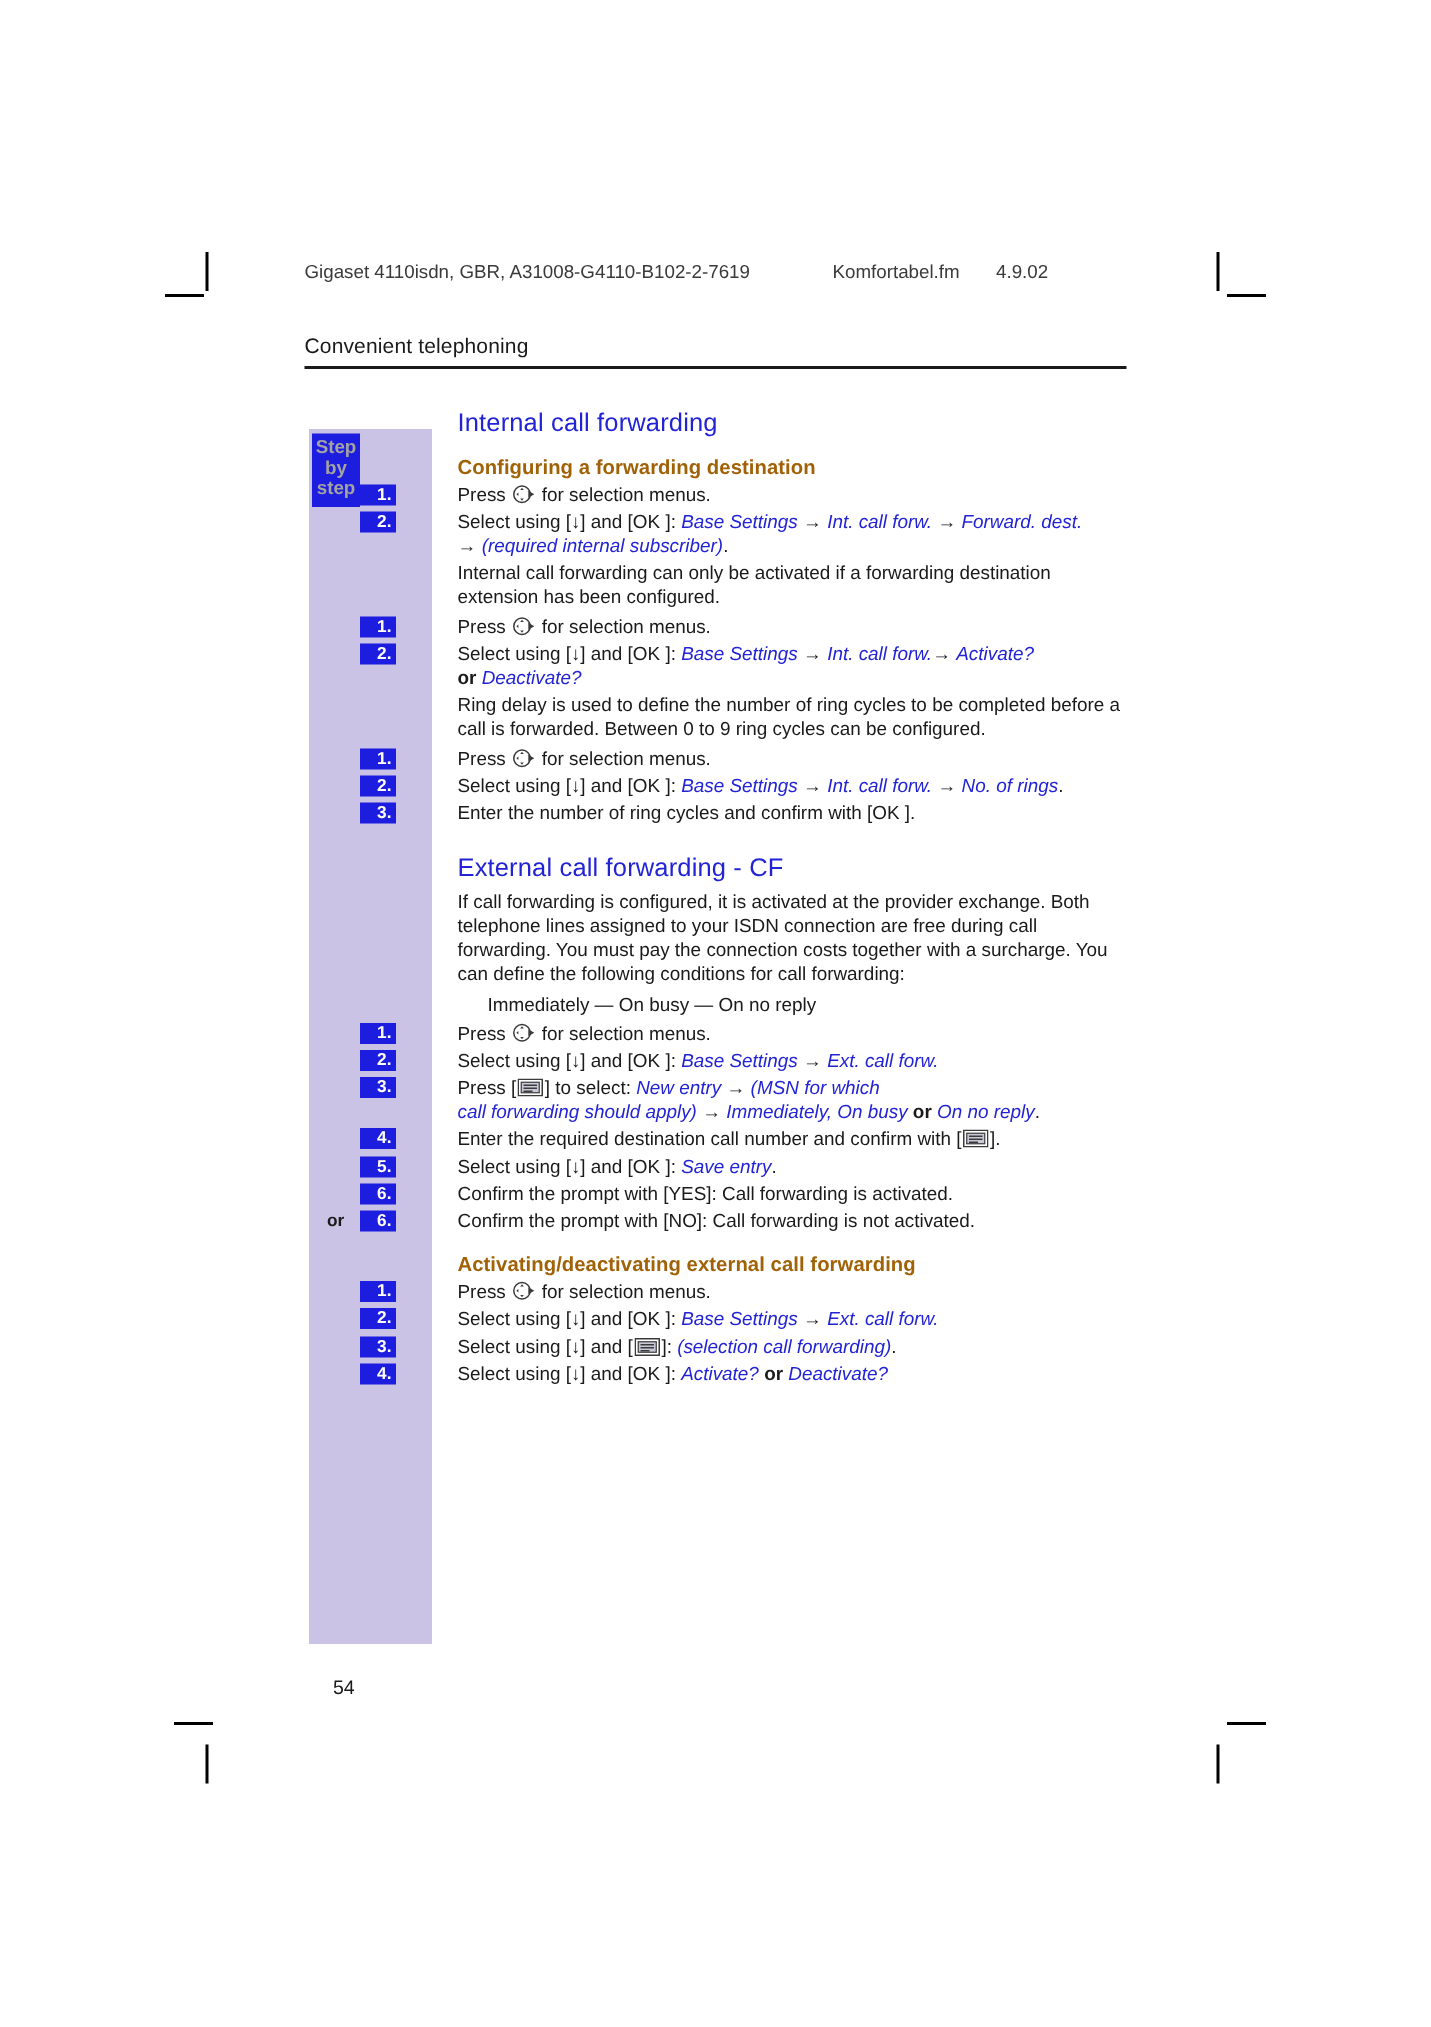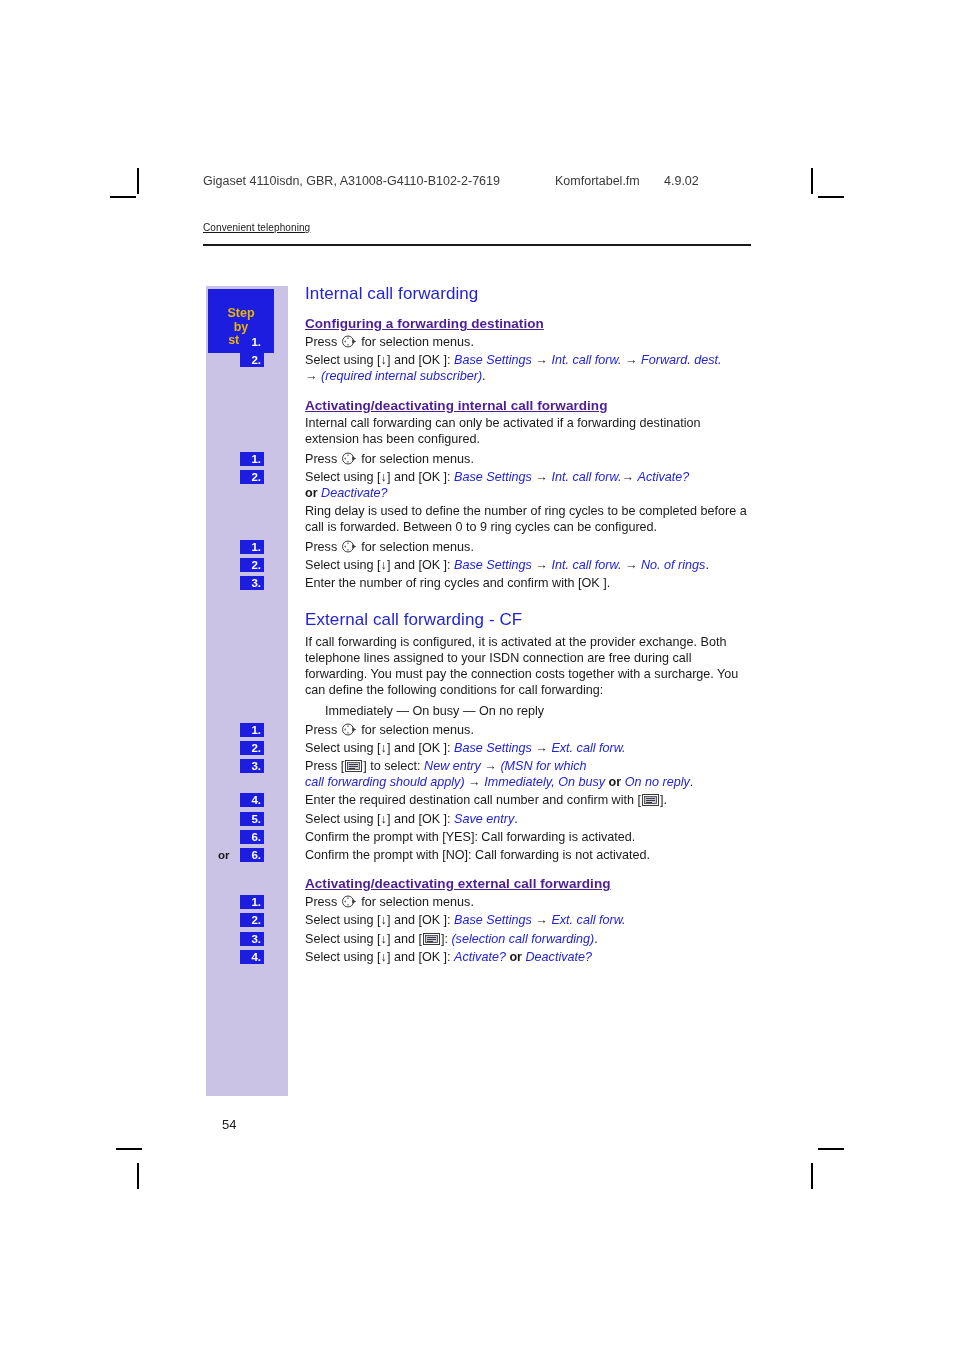--- a/index.html
+++ b/index.html
@@ -42,24 +42,23 @@
   }
   .runhead .doc-id { position: absolute; left: 0; top: 0; }
   .runhead .file-name { position: absolute; left: 352px; top: 0; }
   .runhead .doc-date { position: absolute; left: 461px; top: 0; }
 
   
   .chapter-title {
     position: absolute;
     left: 203px;
     top: 222px;
-    font-size: 10px;
+    font-size: 14px;
     color: #1a1a1a;
     letter-spacing: 0.1px;
-    text-decoration: underline;
   }
   .chapter-rule {
     position: absolute;
     left: 203px;
     top: 244px;
     width: 548px;
     height: 1.6px;
     background: #1a1a1a;
   }
 
@@ -69,52 +68,51 @@
     left: 206px;
     top: 286px;
     width: 82px;
     height: 810px;
     background: #cac3e6;
   }
   .step-by-step {
     position: absolute;
     left: 208px;
     top: 289px;
-    width: 66px;
-    padding: 18px 0 5px 0;
+    width: 32px;
+    padding: 3px 0 5px 0;
     background: #1d1de0;
-    color: #eab308;
+    color: #a3a3a3;
     font-weight: bold;
     font-size: 12.5px;
     line-height: 13.5px;
     text-align: center;
   }
 
   
   .content {
     position: absolute;
     left: 305px;
-    top: 284px;
+    top: 272px;
     width: 450px;
   }
 
   h1.sec {
     margin: 0 0 4px 0;
     font-size: 17px;
     font-weight: normal;
     color: #2323d6;
     letter-spacing: 0.1px;
   }
   h2.sub {
     margin: 12px 0 2px 0;
     font-size: 13.5px;
     font-weight: bold;
-    color: #4c1d95;
+    color: #a16207;
     letter-spacing: 0.05px;
-    text-decoration: underline;
   }
   p.body {
     margin: 0 0 1px 0;
     font-size: 12.6px;
     line-height: 16.2px;
     color: #1a1a1a;
   }
   p.indent { margin-left: 20px; margin-top: 5px; }
 
   
@@ -221,21 +219,20 @@
             <path d="M10.2 4.2 L14.2 6.5 L10.2 8.8 Z" fill="#3a3a3a"></path>
           </svg></span> for selection menus.</span>
   </p>
 
   <p class="step-row">
     <span class="badge" style="left:-65px; top:2px;">2.</span>
     <span>Select using [<b>↓</b>] and [OK ]: <span class="mi">Base Settings</span> <span class="arrow">→</span> <span class="mi">Int. call forw.</span> <span class="arrow">→</span> <span class="mi">Forward. dest.</span><br><span class="arrow">→</span> <span class="mi">(required internal subscriber)</span>.</span>
   </p>
 
 
-  <h2 class="sub">Activating/deactivating internal call forwarding</h2>
   <p class="body">Internal call forwarding can only be activated if a forwarding destination extension has been configured.</p>
 
   <p class="step-row" style="margin-top:3px;">
     <span class="badge" style="left:-65px; top:2px;">1.</span>
     <span>Press <span class="nav-key"><svg width="15" height="13" viewBox="0 0 15 13">
             <circle cx="6" cy="6.5" r="5.5" fill="none" stroke="#3a3a3a" stroke-width="1"></circle>
             <path d="M6 2.2 L7.2 3.6 L4.8 3.6 Z" fill="#3a3a3a"></path>
             <path d="M6 10.8 L4.8 9.4 L7.2 9.4 Z" fill="#3a3a3a"></path>
             <path d="M2.2 6.5 L3.6 5.3 L3.6 7.7 Z" fill="#3a3a3a"></path>
             <path d="M10.2 4.2 L14.2 6.5 L10.2 8.8 Z" fill="#3a3a3a"></path>

